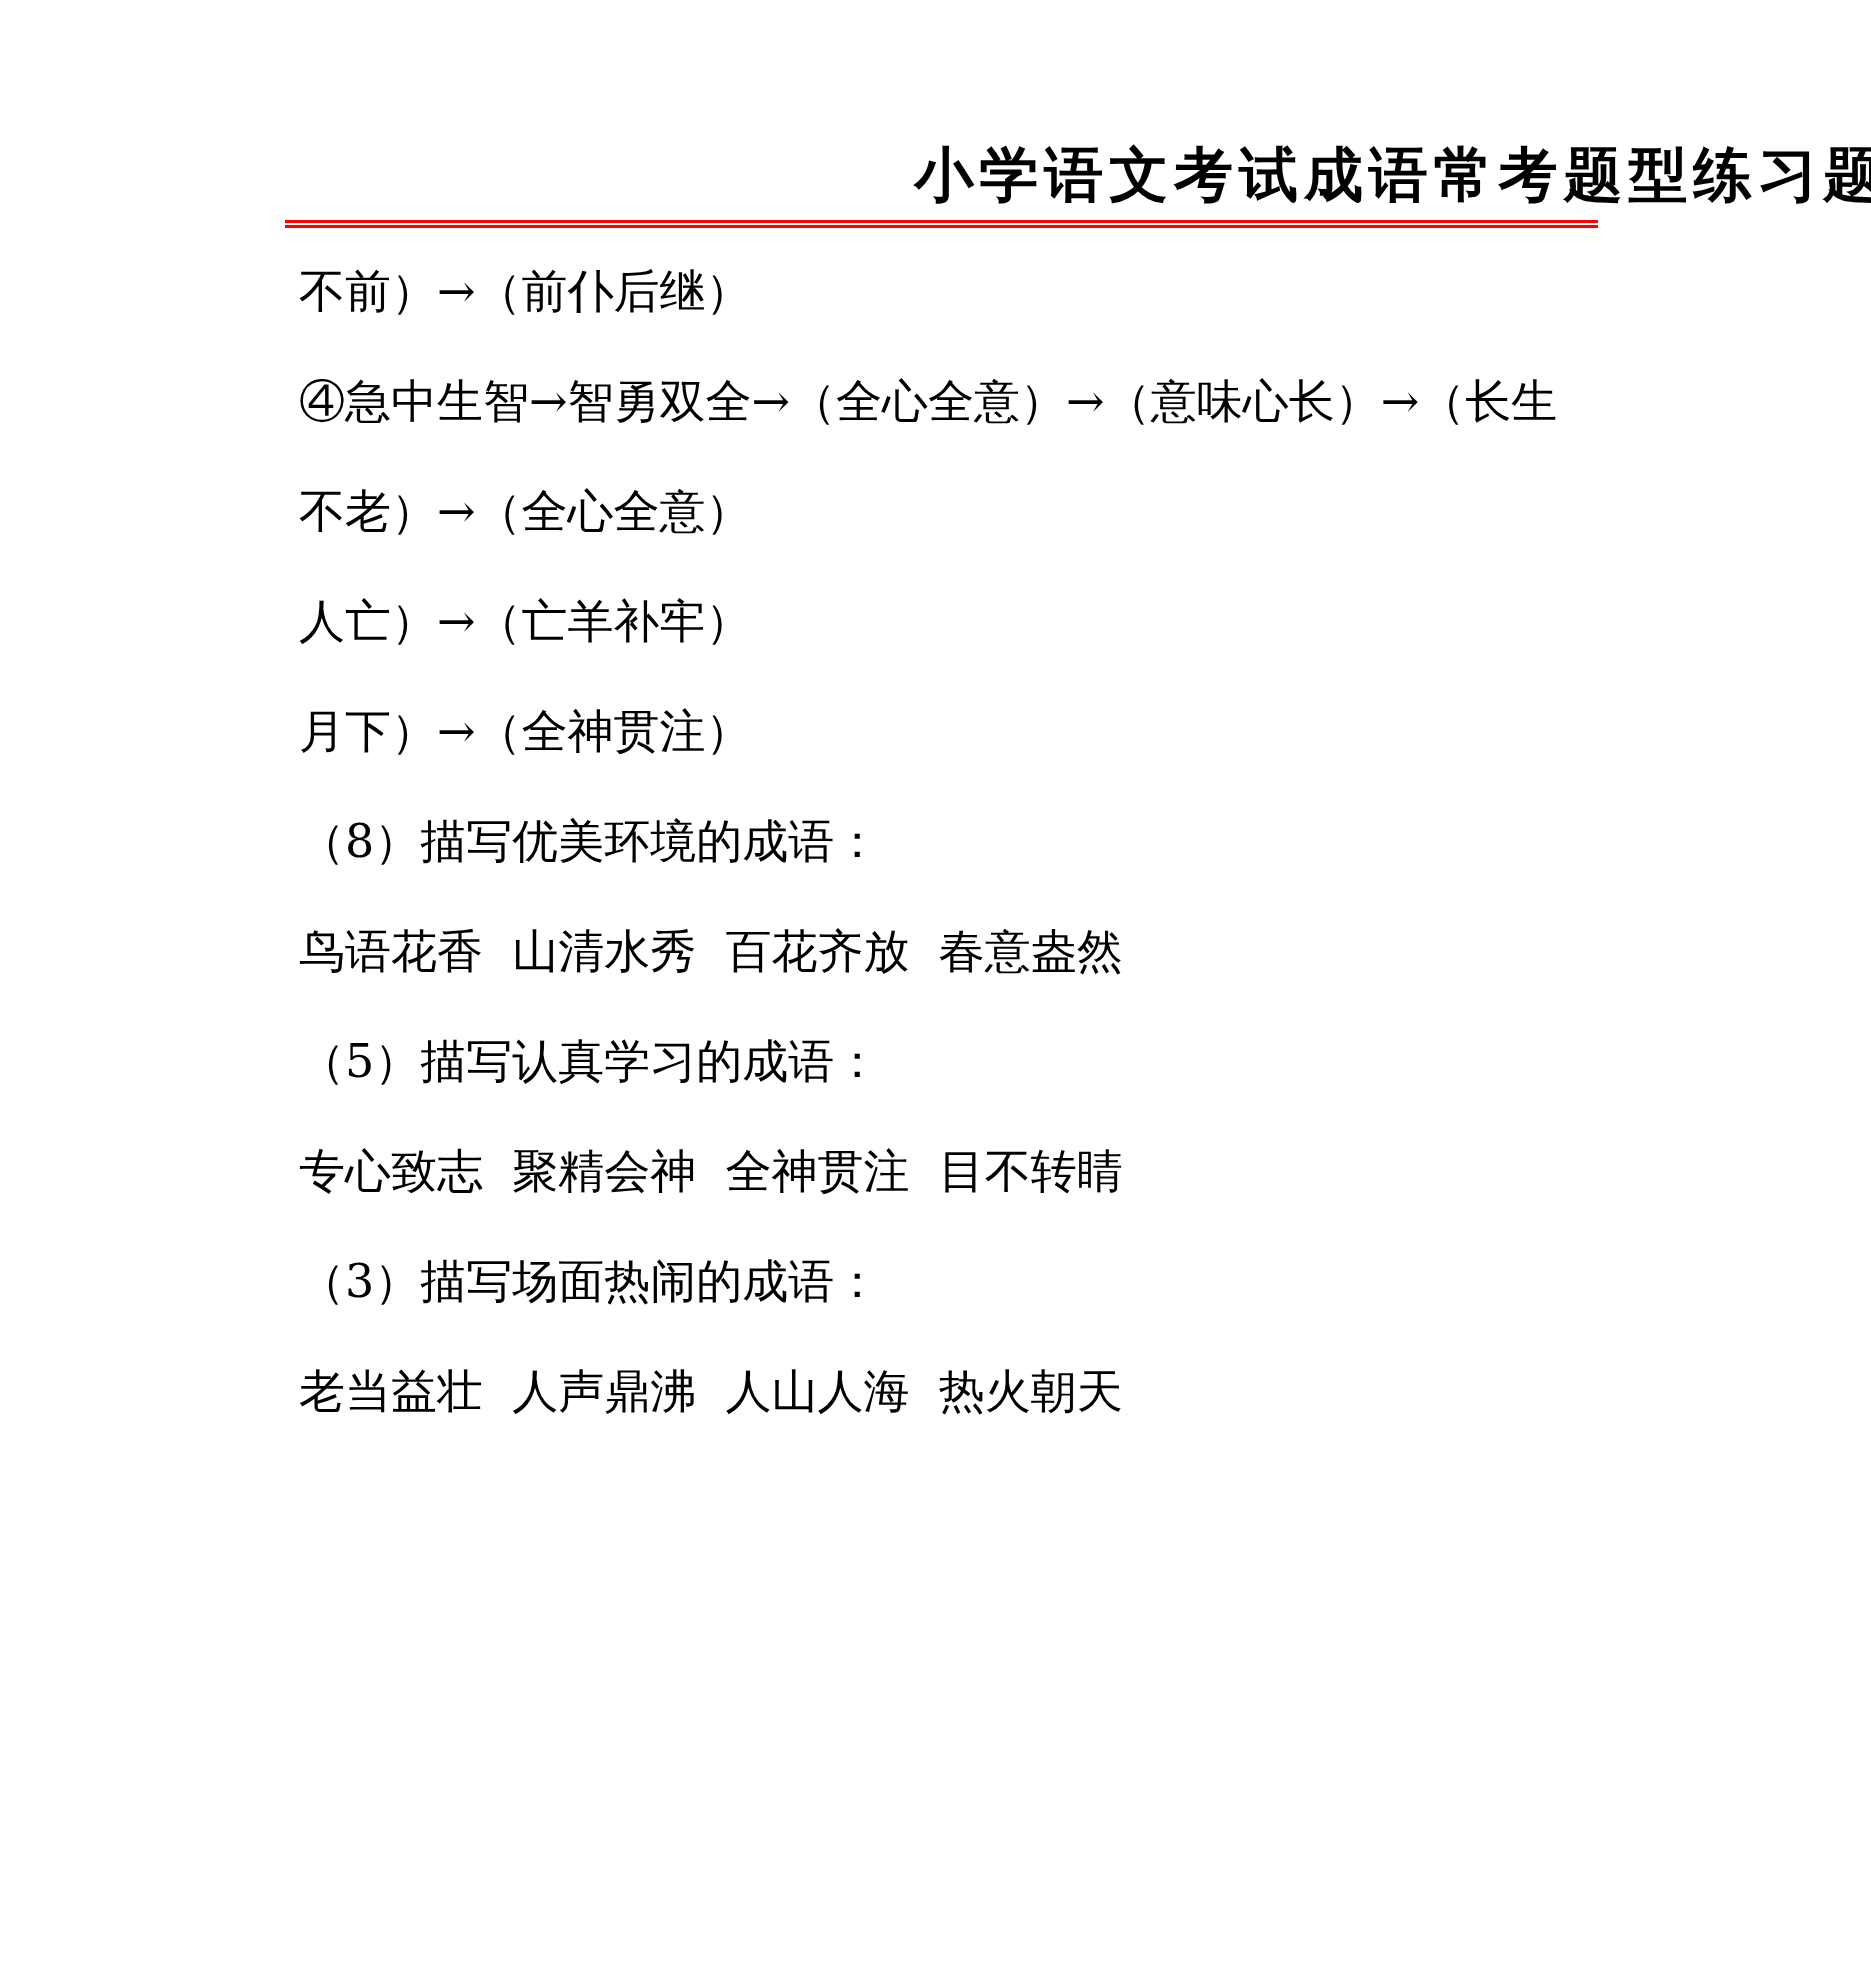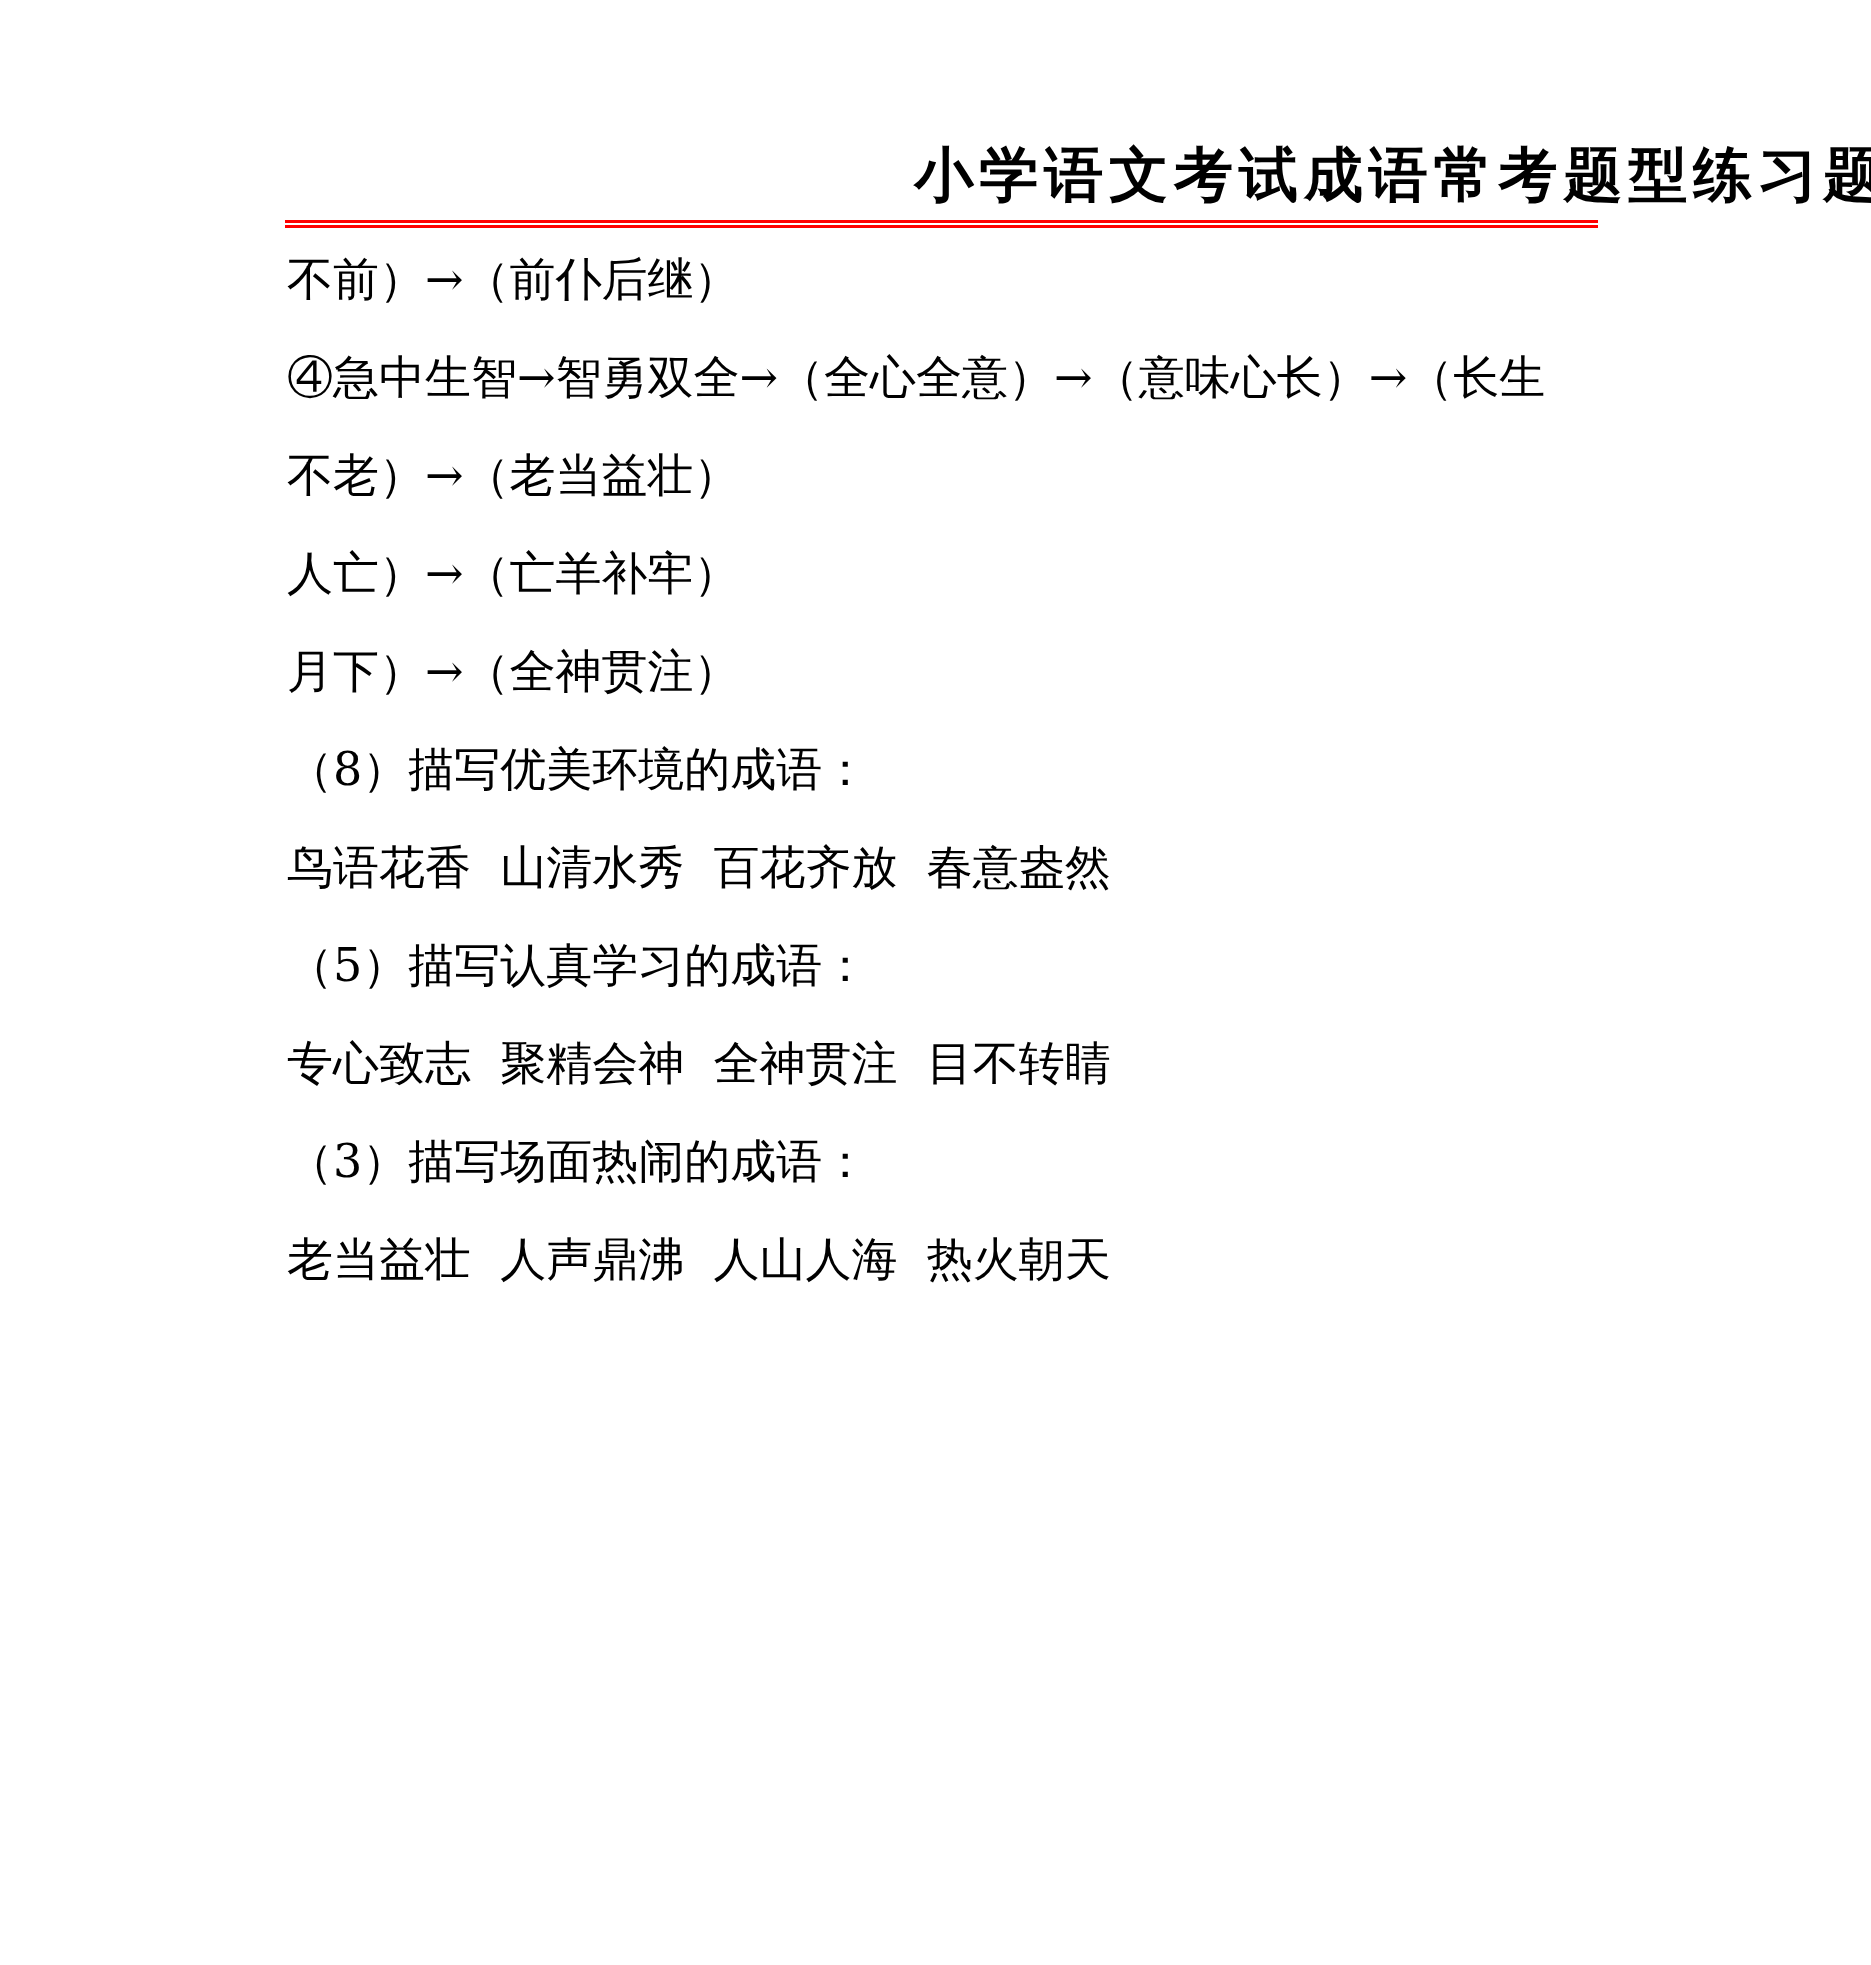--- a/index.html
+++ b/index.html
@@ -45,40 +45,40 @@
     border-top: 3.1px solid #ff0000;
     border-bottom: 3.5px solid #ff0000;
   }
   .content {
     position: absolute;
     left: 287px;
     top: 230px;
     width: 1328px;
   }
   .content p {
-    margin: 0;
+    margin: 12px;
     height: 98px;
     line-height: 98px;
     font-size: 46px;
     white-space: pre;
   }
 </style>
 </head>
 <body>
 
 <div class="page">
 
   <h1 class="doc-title">小学语文考试成语常考题型练习题</h1>
 
   <div class="title-rule"></div>
 
   <div class="content">
     <p>不前）→（前仆后继）</p>
     <p>④急中生智→智勇双全→（全心全意）→（意味心长）→（长生</p>
-    <p>不老）→（老当益壮）</p>
+    <p>不老）→（全心全意）</p>
     <p>人亡）→（亡羊补牢）</p>
     <p>月下）→（全神贯注）</p>
     <p>（8）描写优美环境的成语：</p>
     <p>鸟语花香  山清水秀  百花齐放  春意盎然</p>
     <p>（5）描写认真学习的成语：</p>
     <p>专心致志  聚精会神  全神贯注  目不转睛</p>
     <p>（3）描写场面热闹的成语：</p>
     <p>老当益壮  人声鼎沸  人山人海  热火朝天</p>
   </div>
 

